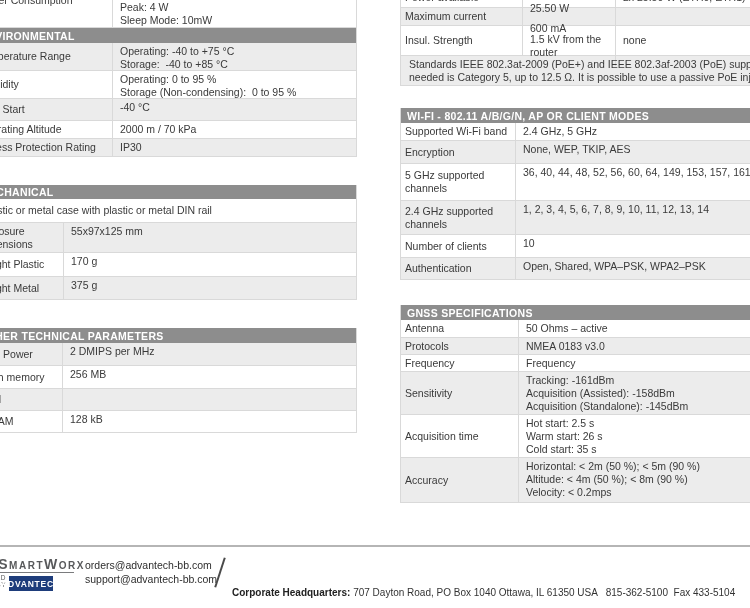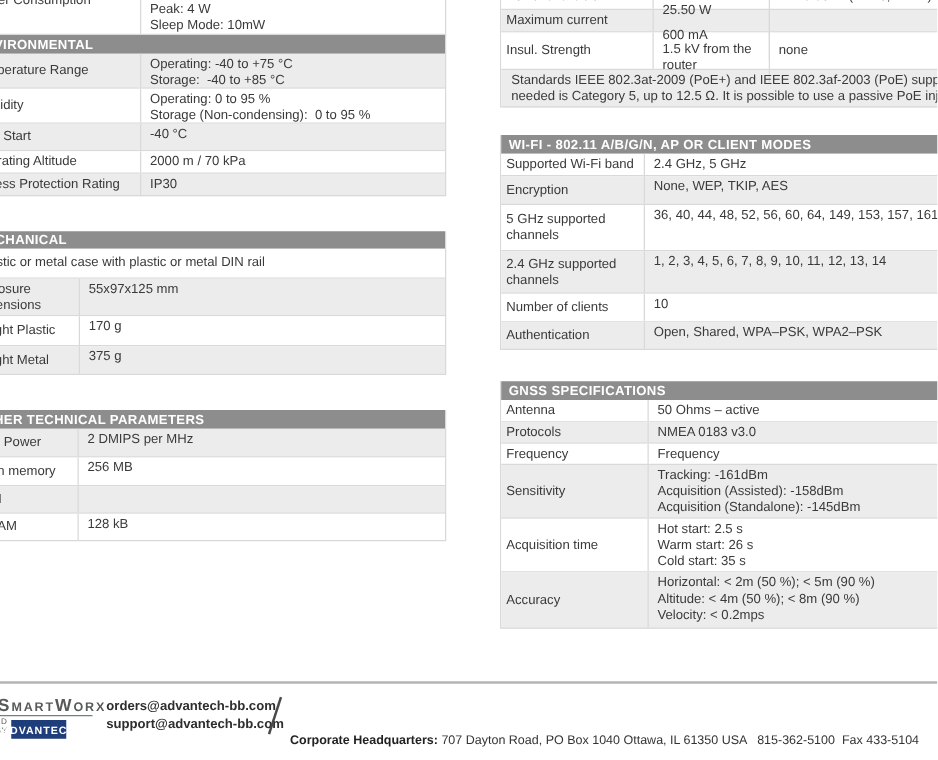--- a/index.html
+++ b/index.html
@@ -27,21 +27,21 @@
   
   #rule{position:absolute;left:0;top:545px;width:750px;height:2px;background:#b5b5b5}
   #brand{position:absolute;left:-40px;top:556px;font-size:14px;font-weight:bold;
     font-variant:small-caps;letter-spacing:1.5px;color:#58595b;white-space:pre}
   #brandline{position:absolute;left:-40px;top:572px;width:114px;height:1px;background:#7a7b7d}
   #poweredby{position:absolute;left:-40px;top:574px;width:46px;font-size:6.5px;color:#58595b;
     text-align:right;text-transform:uppercase;letter-spacing:.5px}
   #advbox{position:absolute;left:9px;top:576px;width:44px;height:15px;background:#1e3d7b;
     display:flex;align-items:center;justify-content:center}
   #advbox span{color:#fff;font-size:8.5px;font-weight:bold;letter-spacing:.8px}
-  #emails{position:absolute;left:85px;top:558px;font-size:10.5px;font-weight:bold;color:#2e2e2e;line-height:14px}
+  #emails{position:absolute;left:85px;top:558px;font-size:10.5px;font-weight:normal;color:#2e2e2e;line-height:14px}
   #slash{position:absolute;left:219px;top:557px;width:2px;height:31px;background:#4a4a4a;transform:rotate(18deg)}
   #corp{position:absolute;left:232px;top:557px;font-size:10px;color:#333;line-height:14.5px;white-space:pre}
   #corp b{color:#222}
 </style>
 </head>
 <body>
 
 <div id="pg">
 
   <div class="tbl" style="left:-27px;top:-20px;width:384px">

